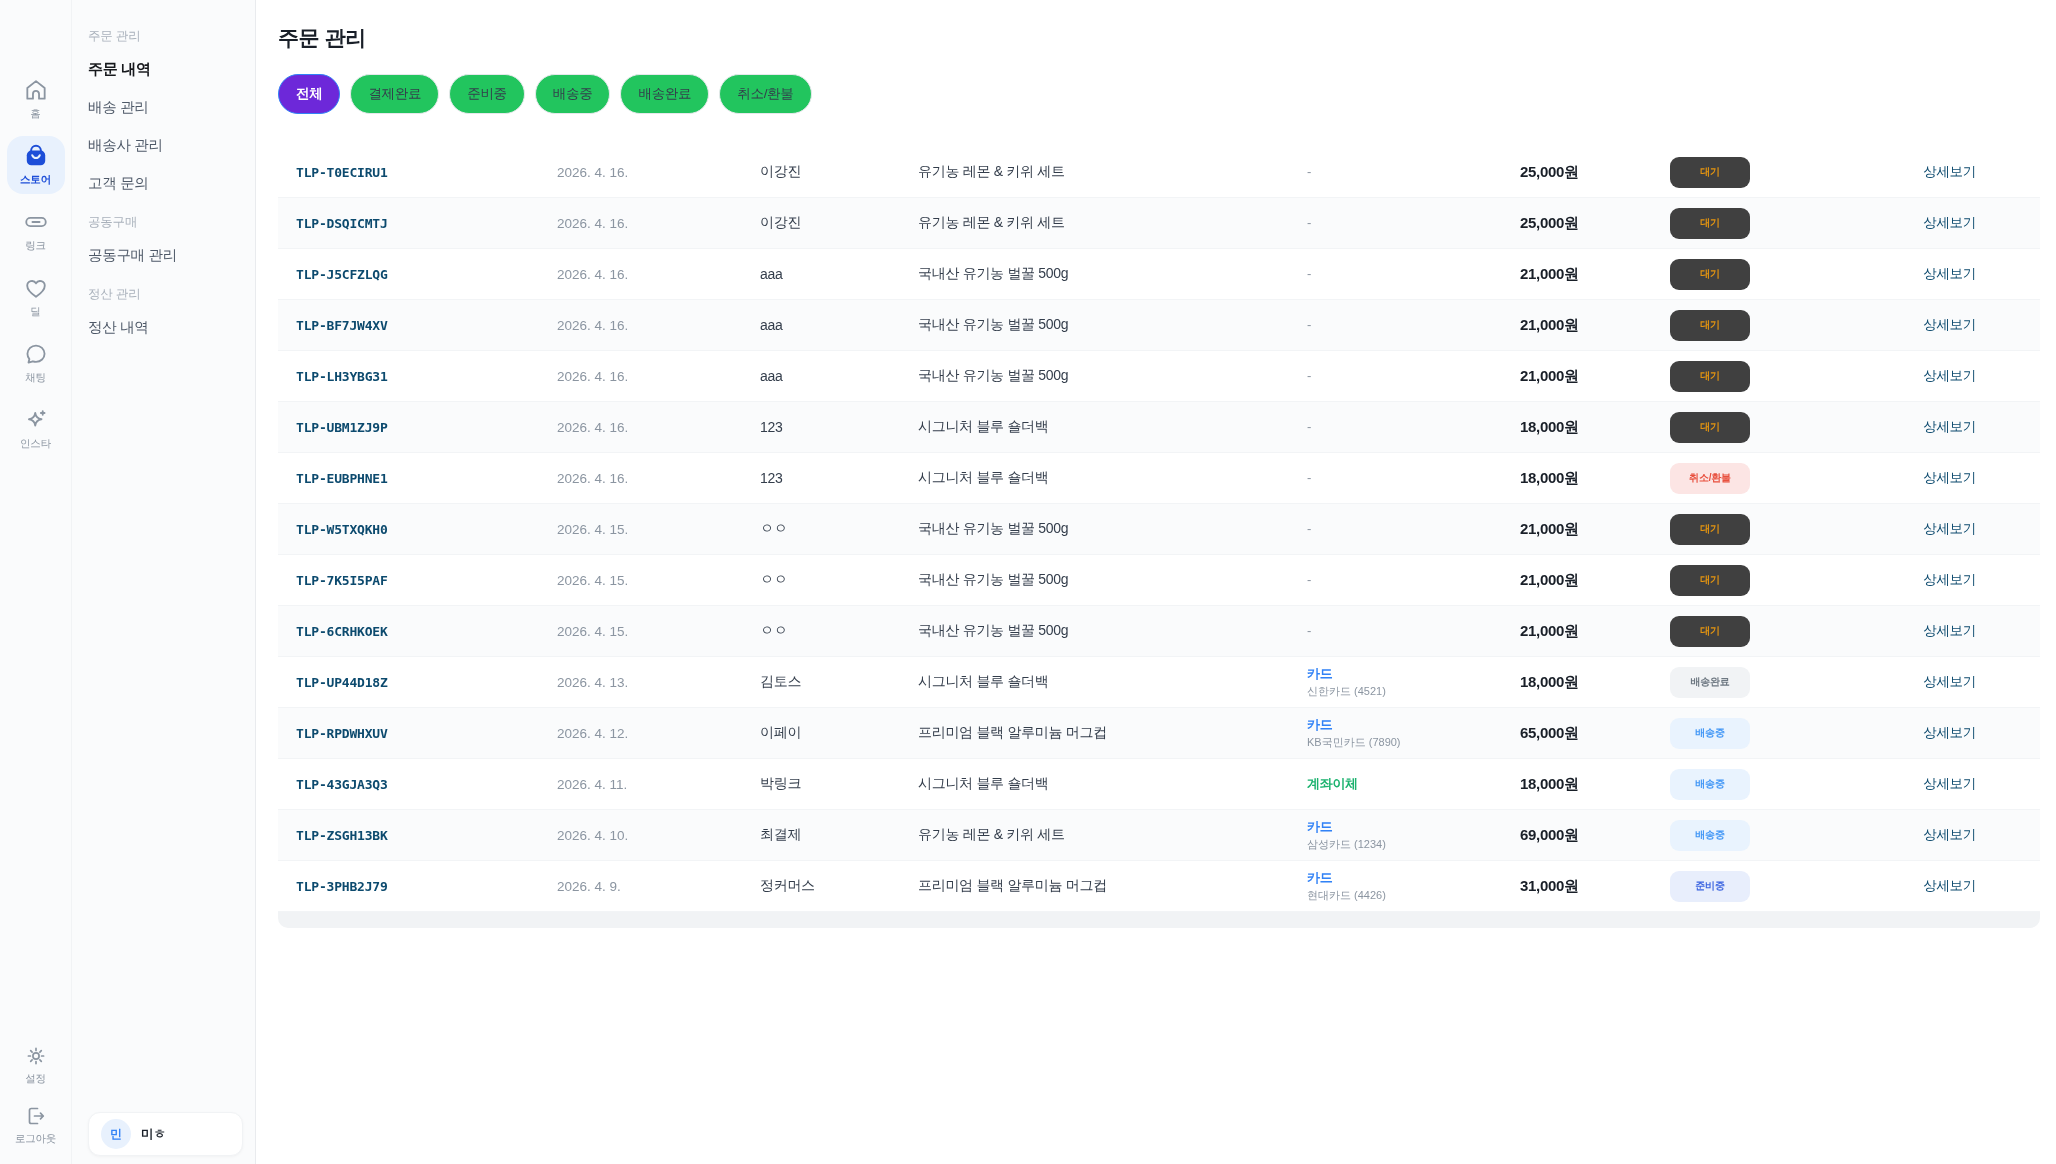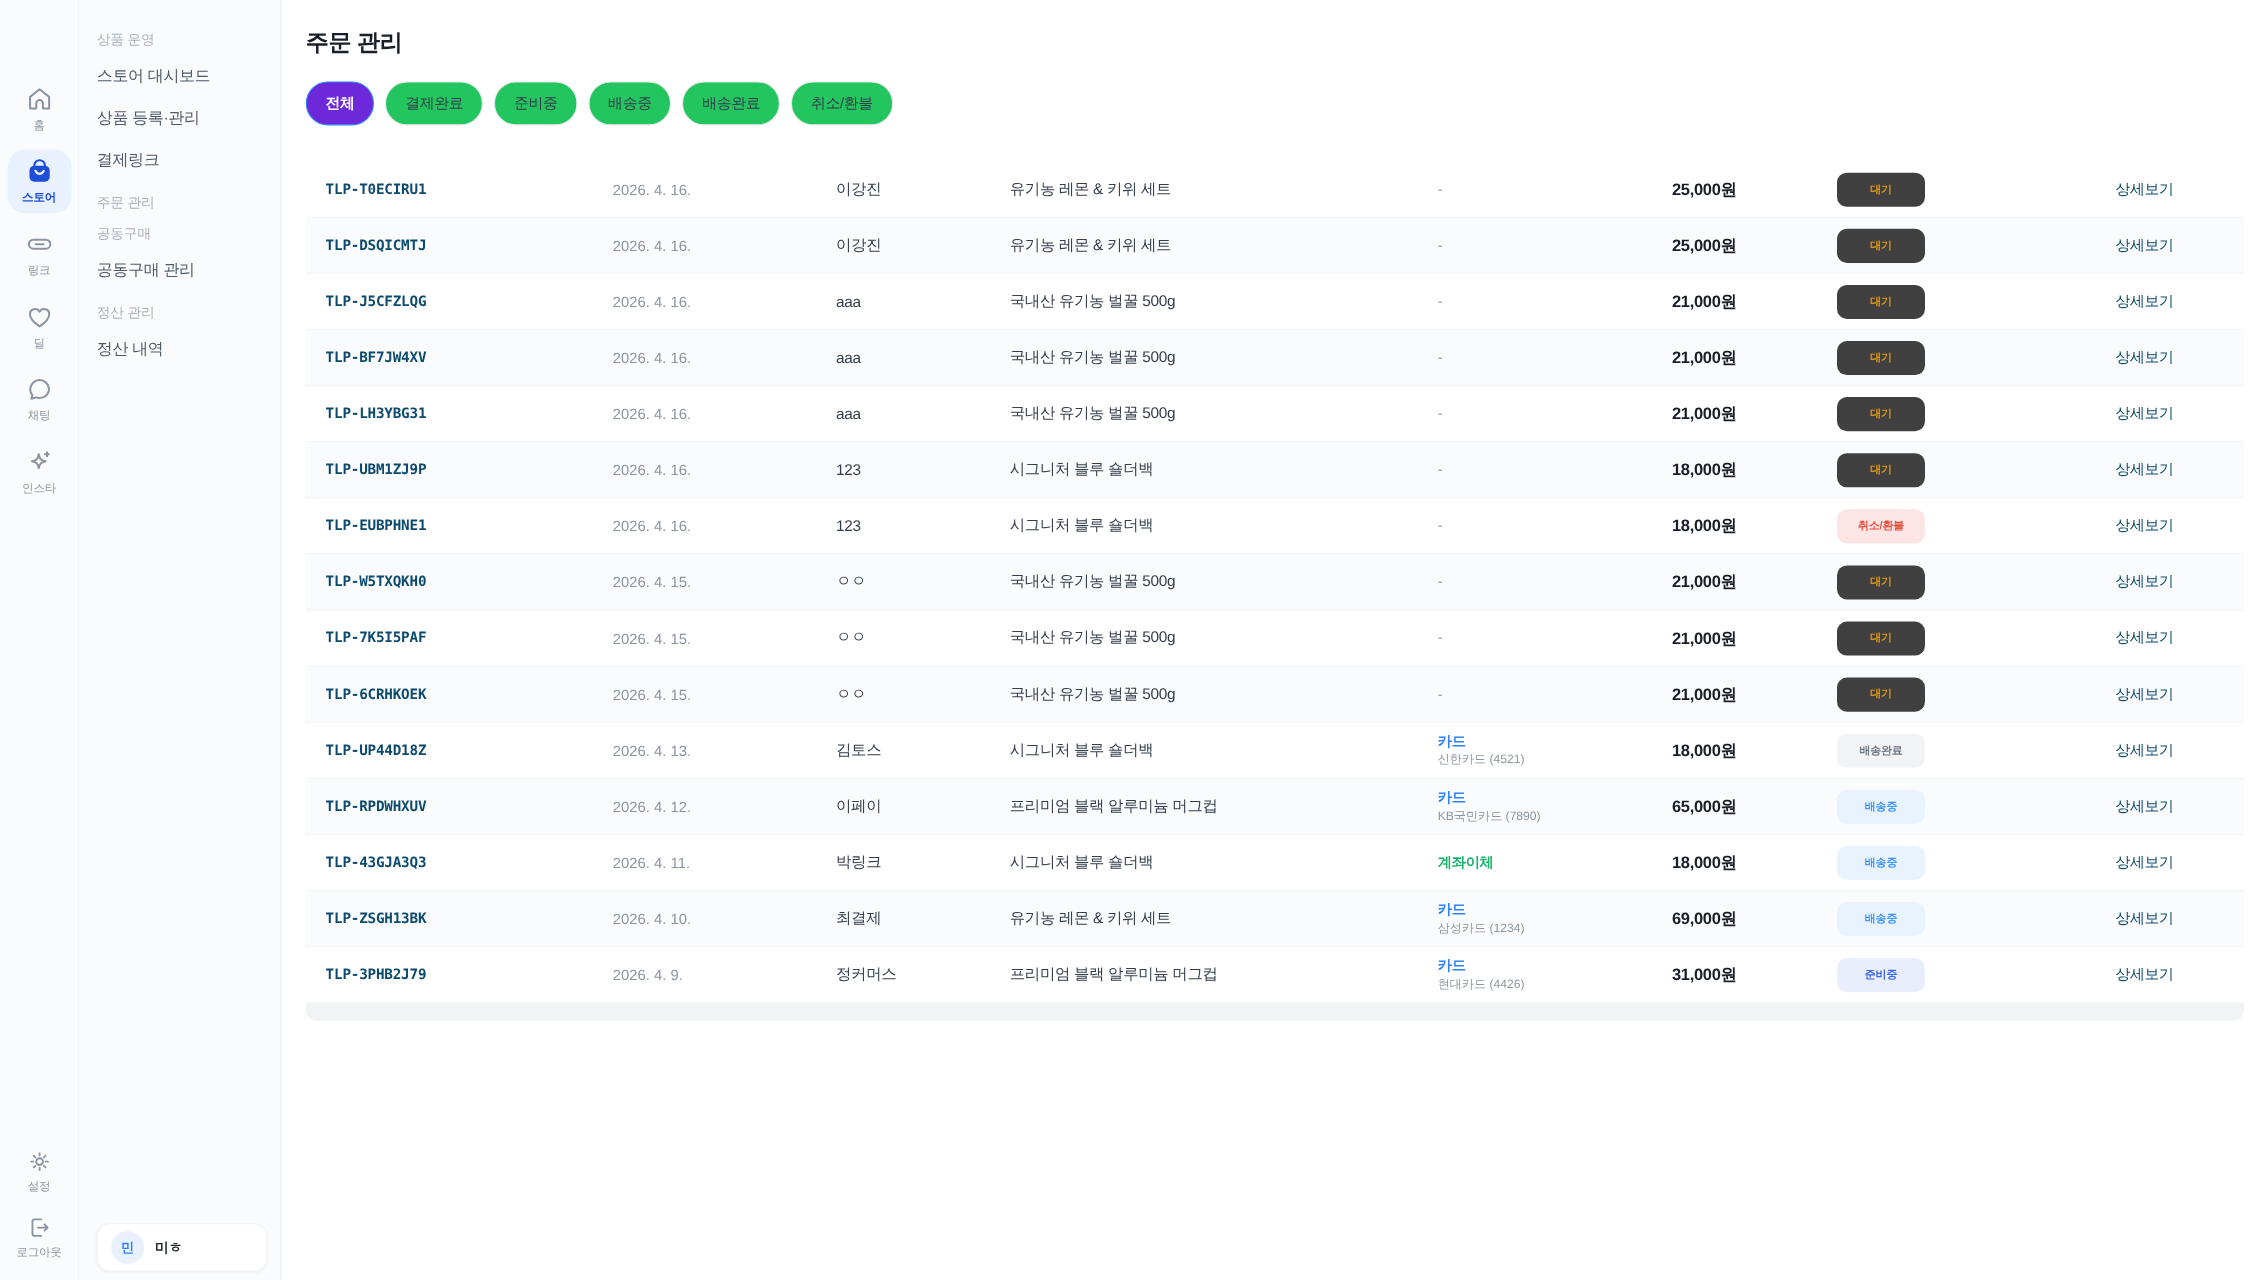--- a/index.html
+++ b/index.html
@@ -154,29 +154,27 @@
             </svg>
           </span>
     <span class="rail-label">로그아웃</span>
   </div>
       </div>
   </nav>
 
   <aside class="sidebar">
     <div id="side-sections">
         <div class="side-section">
-    <div class="side-header">상품 운영</div>
+    <div class="side-header">주문 관리</div>
     <div class="side-items">
-            <div class="side-item">스토어 대시보드</div>
-            <div class="side-item">상품 등록·관리</div>
-            <div class="side-item">결제링크</div>
+            <div class="side-item active">주문 내역</div>
+            <div class="side-item">배송 관리</div>
+            <div class="side-item">배송사 관리</div>
+            <div class="side-item">고객 문의</div>
           </div>
-  </div>
-        <div class="side-section">
-    <div class="side-header">주문 관리</div>
   </div>
         <div class="side-section">
     <div class="side-header">공동구매</div>
     <div class="side-items">
             <div class="side-item">공동구매 관리</div>
           </div>
   </div>
         <div class="side-section">
     <div class="side-header">정산 관리</div>
     <div class="side-items">

